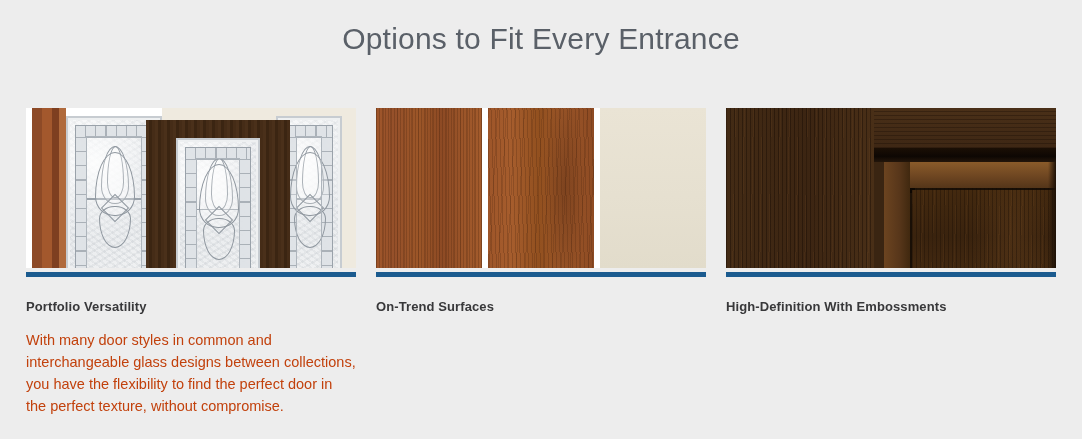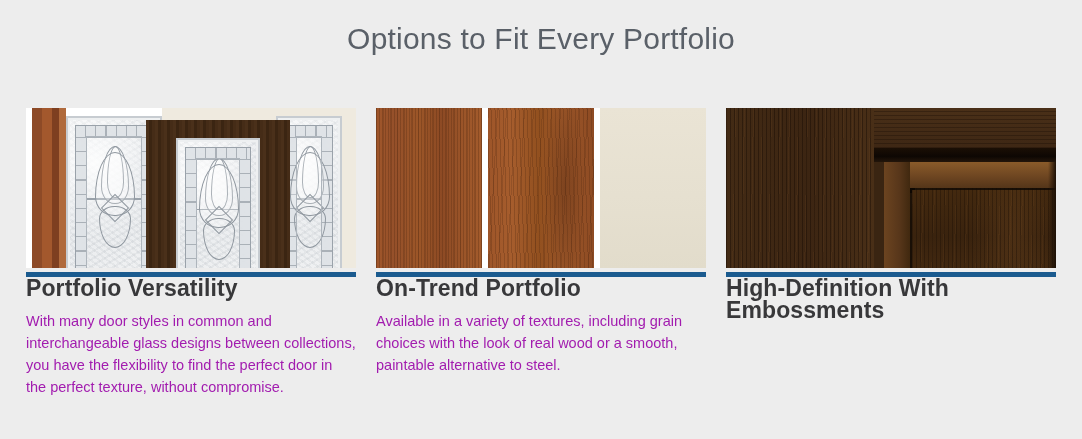--- a/index.html
+++ b/index.html
@@ -54,30 +54,31 @@
     overflow: hidden;
     background: #efeadf;
   }
   .card-rule {
     width: 330px;
     height: 5px;
     background: #1b5b8f;
     margin-top: 4px;
   }
   .card-heading {
-    font-size: 23px;
+    margin-top: 19px;
+    font-size: 13px;
     font-weight: bold;
     color: #38383a;
     line-height: 22px;
     letter-spacing: 0.1px;
   }
   .card-body {
     margin-top: 11px;
     font-size: 14.5px;
-    color: #a21caf;
+    color: #c2410c;
     line-height: 22px;
   }
 
   
   .doors { position: absolute; inset: 0; background: #efeadf; }
   .door {
     position: absolute;
     top: 0;
     bottom: 0;
   }
@@ -254,21 +255,21 @@
   .emb-right-edge {
     position: absolute; right: 0; top: 54px; bottom: 0; width: 8px;
     background: linear-gradient(90deg, rgba(0,0,0,0) 0%, #1d1107 100%);
   }
 </style>
 </head>
 <body>
 
 <div class="page">
 
-  <div class="section-title">Options to Fit Every Portfolio</div>
+  <div class="section-title">Options to Fit Every Entrance</div>
 
   <div class="cards">
 
     <div class="card">
       <div class="card-figure">
         <div class="doors">
 
           <div class="door door-a">
             <div class="glass">
               <div class="caming-top"></div>
@@ -328,22 +329,21 @@
       <div class="card-figure">
         <div class="swatches">
           <div class="swatch sw-wood-1"></div>
           <div class="sw-gap"></div>
           <div class="swatch sw-wood-2"></div>
           <div class="sw-gap"></div>
           <div class="swatch sw-cream"></div>
         </div>
       </div>
       <div class="card-rule"></div>
-      <div class="card-heading">On-Trend Portfolio</div>
-      <div class="card-body">Available in a variety of textures, including grain choices with the look of real wood or a smooth, paintable alternative to steel.</div>
+      <div class="card-heading">On-Trend Surfaces</div>
     </div>
 
     <div class="card">
       <div class="card-figure">
         <div class="emboss">
           <div class="emb-rail"></div>
           <div class="emb-shadow"></div>
           <div class="emb-bevel"></div>
           <div class="emb-bevel-top"></div>
           <div class="emb-bevel-left"></div>

